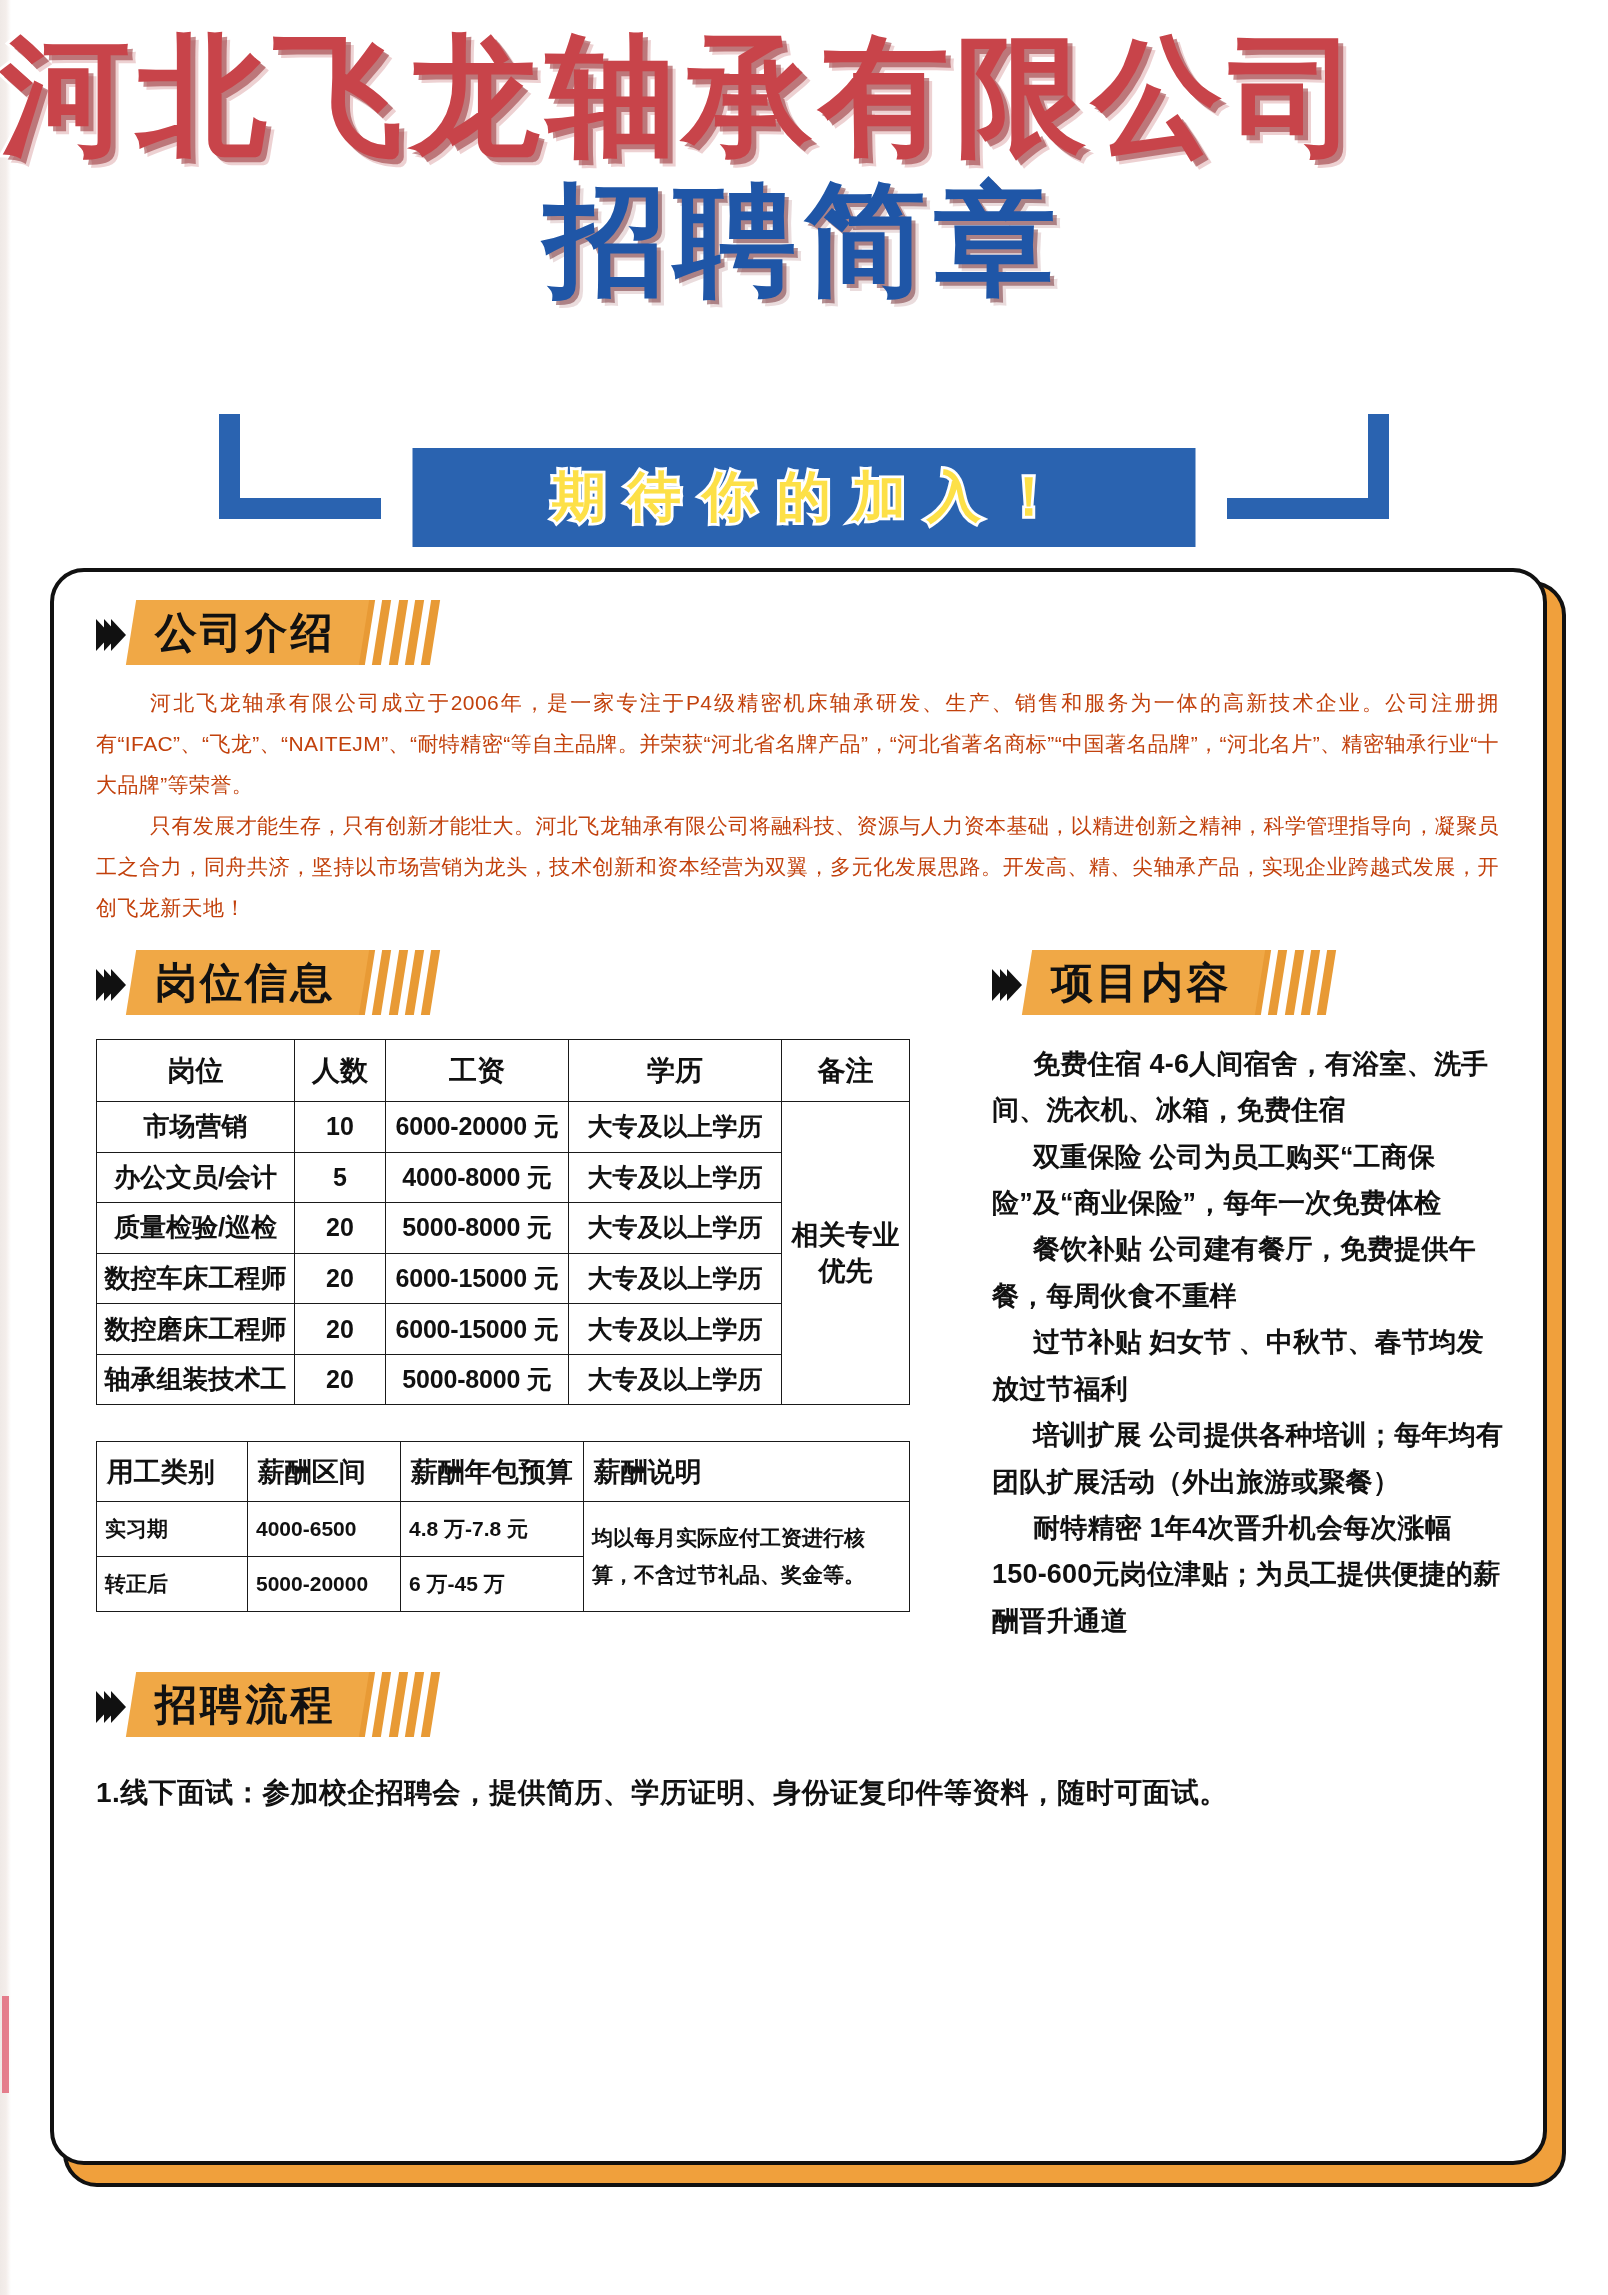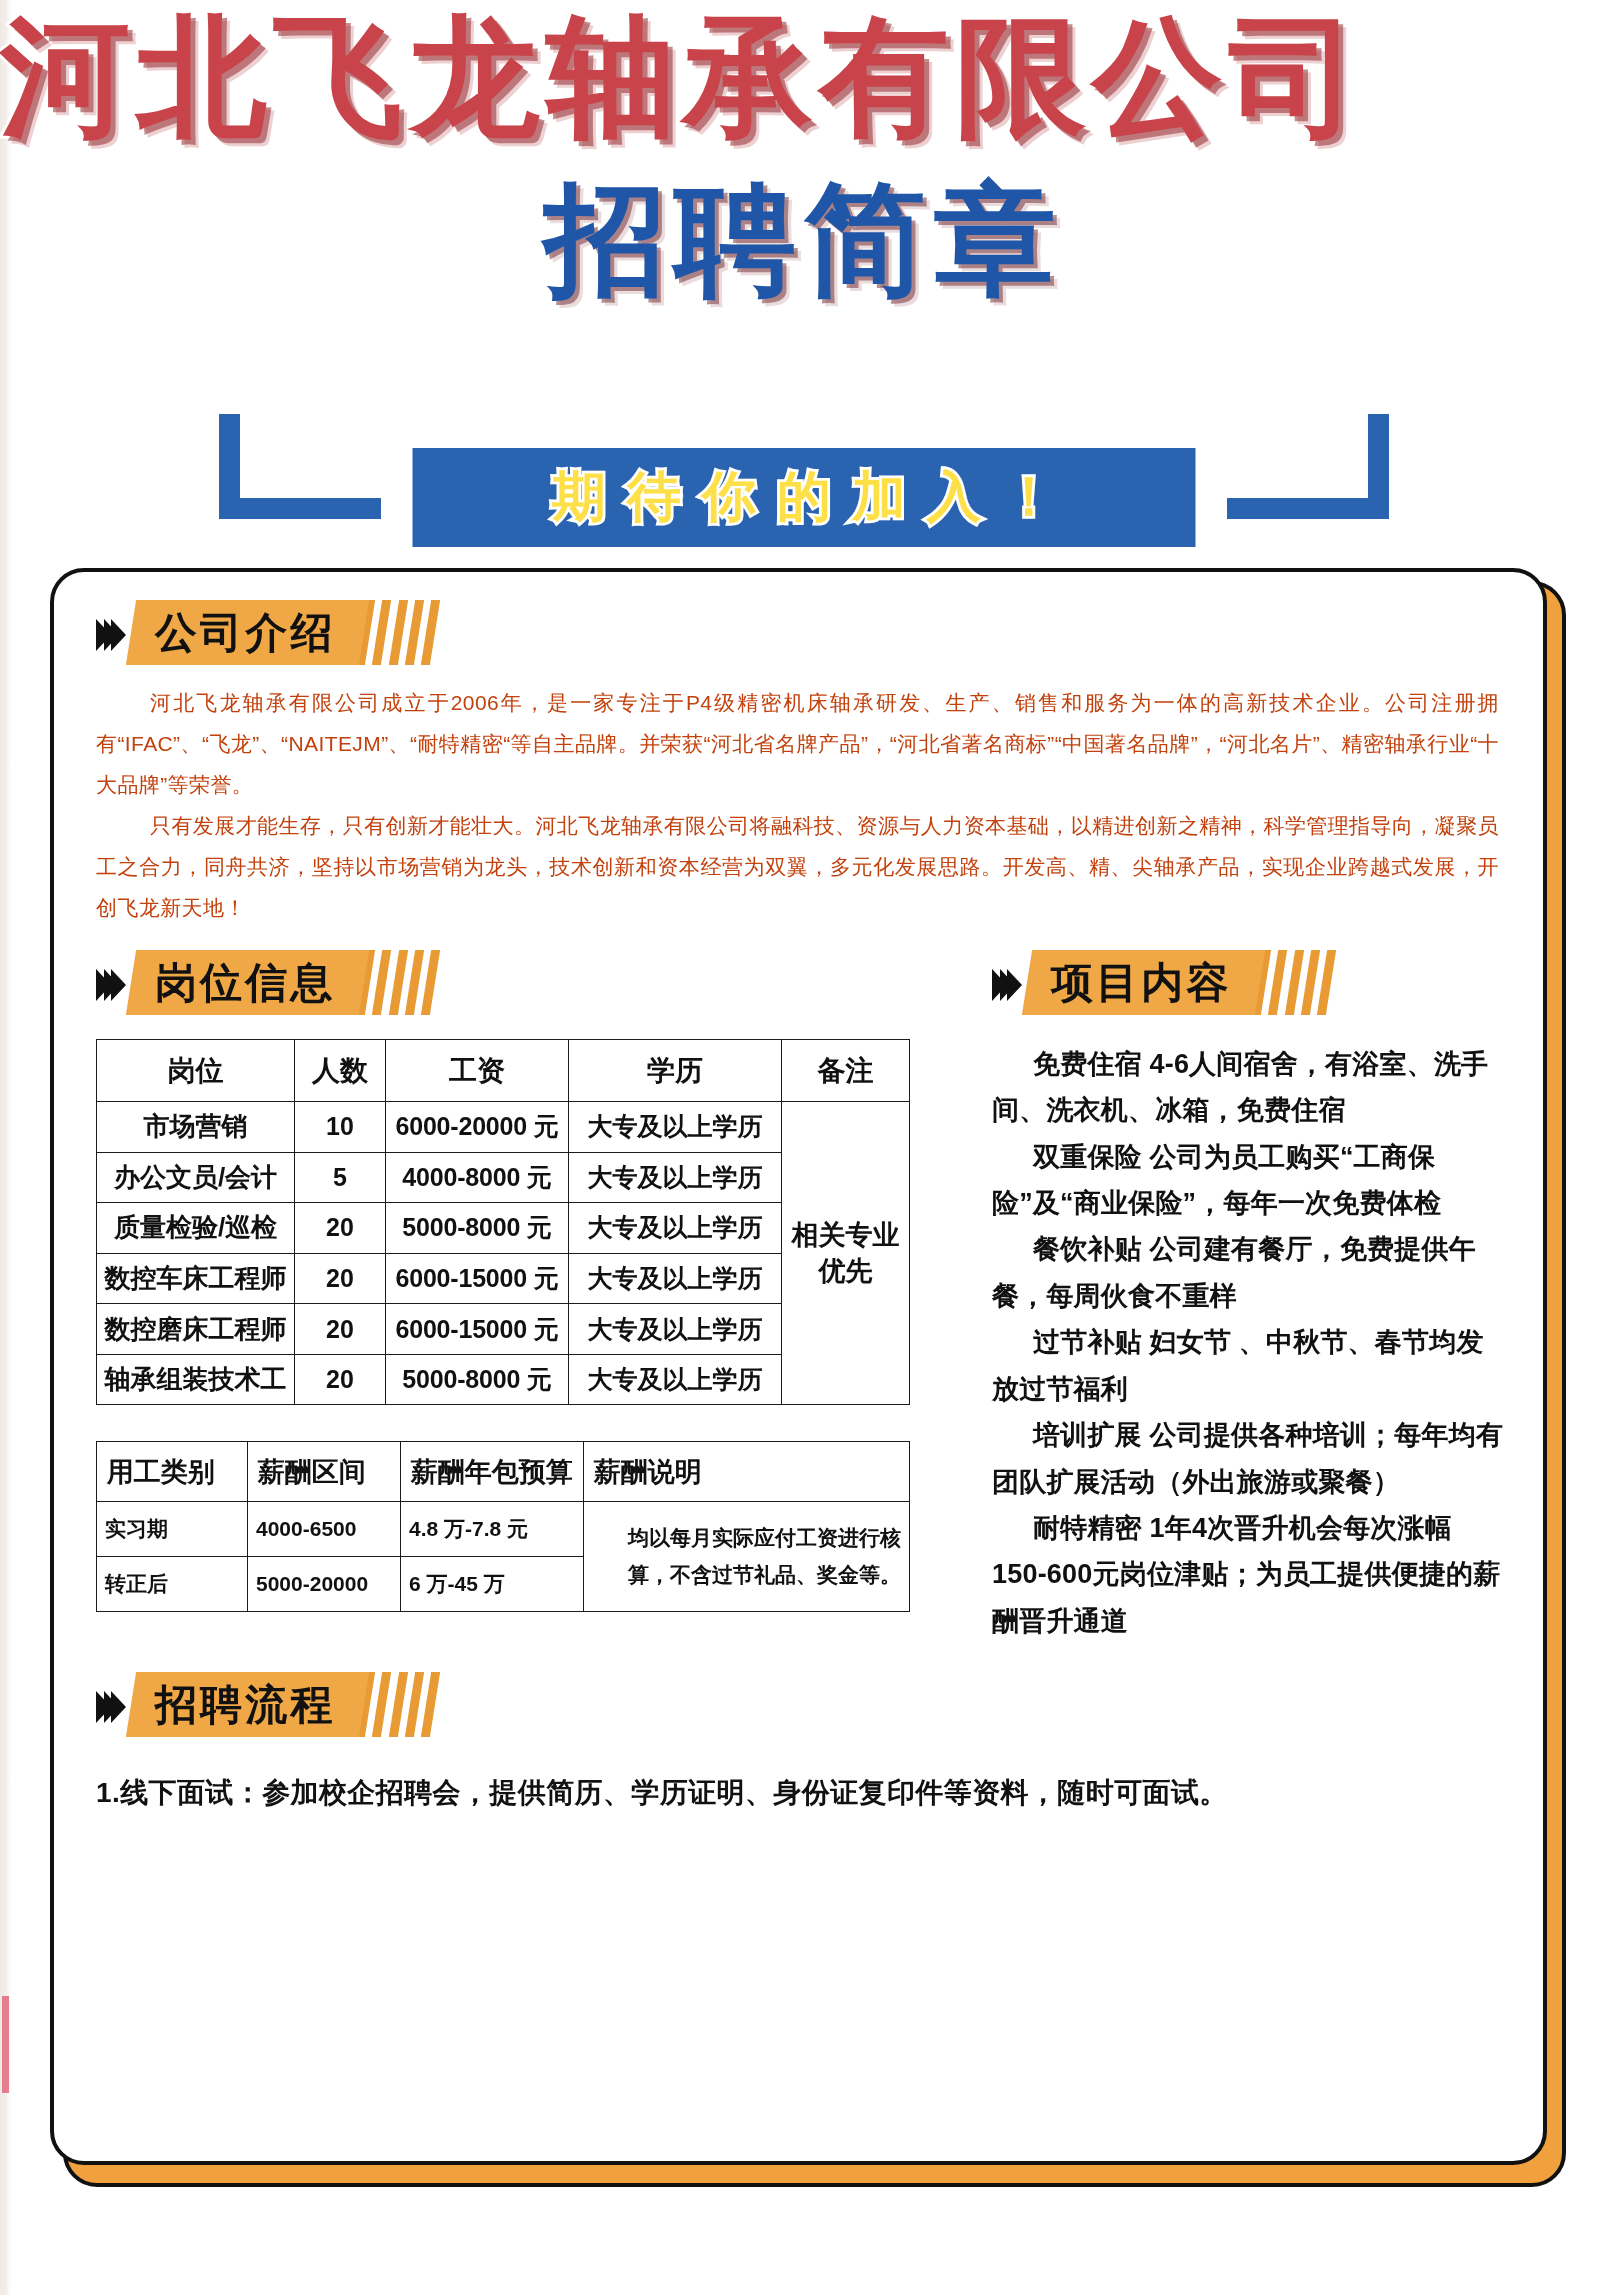--- a/index.html
+++ b/index.html
@@ -30,21 +30,21 @@
 
   
   .header {
     position: relative;
     width: 1608px;
     height: 560px;
   }
 
   .title-red {
     position: absolute;
-    left: 0; top: 3px;
+    left: 0; top: 22px;
     width: 1364px;
     text-align: left;
     font-size: 130px;
     font-weight: 900;
     letter-spacing: 6.5px;
     color: #c8444a;
     -webkit-text-stroke: 5.7px #ffffff;
     paint-order: stroke fill;
     text-shadow:
        4.9px 4.9px 0 rgba(150,45,50,.55),
@@ -234,21 +234,21 @@
   .t1 td.job { font-size: 26px; }
   .t1 td.sal { font-size: 25px; letter-spacing: -0.2px; }
 
   .t2 { margin-top: 36px; width: 813px; }
   .t2 col.d1 { width: 151px; }
   .t2 col.d2 { width: 153px; }
   .t2 col.d3 { width: 183px; }
   .t2 col.d4 { width: 326px; }
   .t2 td { text-align: left; padding: 13px 8px; font-size: 21px; }
   .t2 th { text-align: left; padding: 11.4px 9.7px; font-size: 27px; font-weight: 700; }
-  .t2 td.desc { line-height: 1.75; text-align: right; }
+  .t2 td.desc { line-height: 1.75; }
 
   
   .benefits { margin-top: 21px; }
   .benefits p {
     font-size: 27px;
     line-height: 1.72;
     color: #111;
     text-indent: 41px;
     font-weight: 600;
     letter-spacing: 0.2px;

